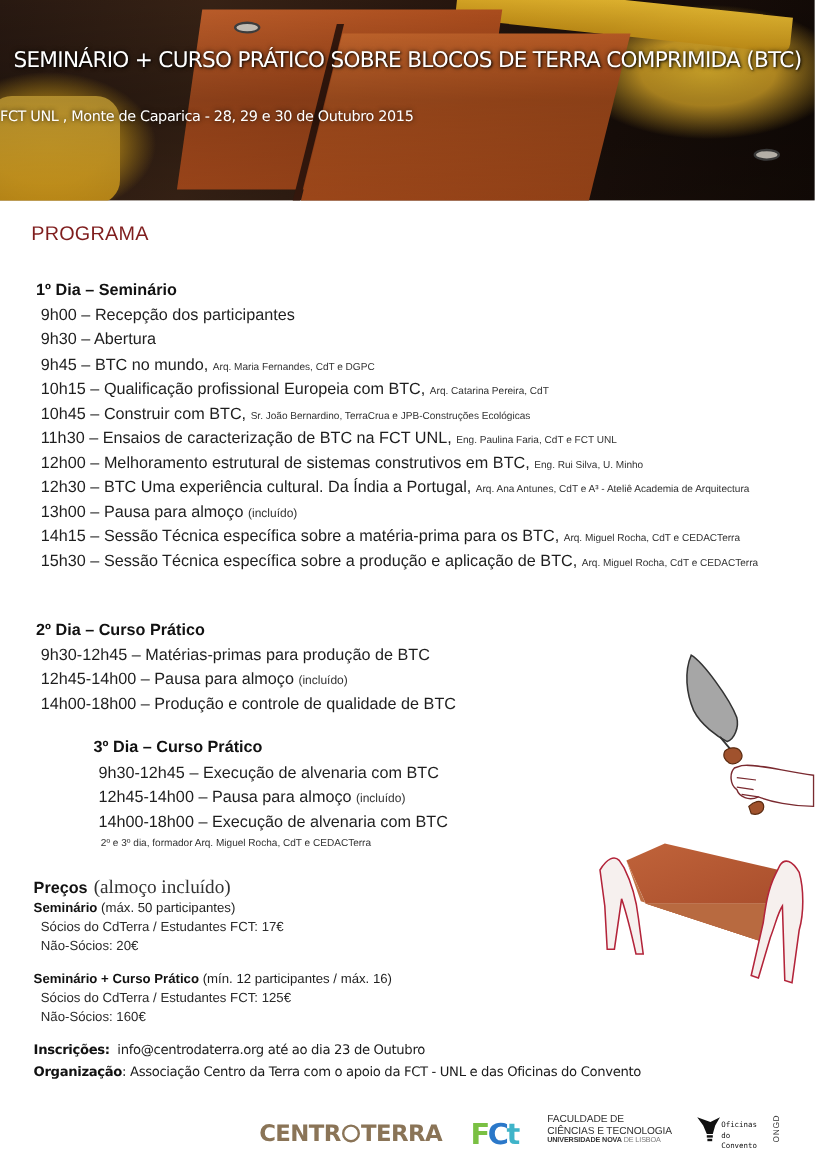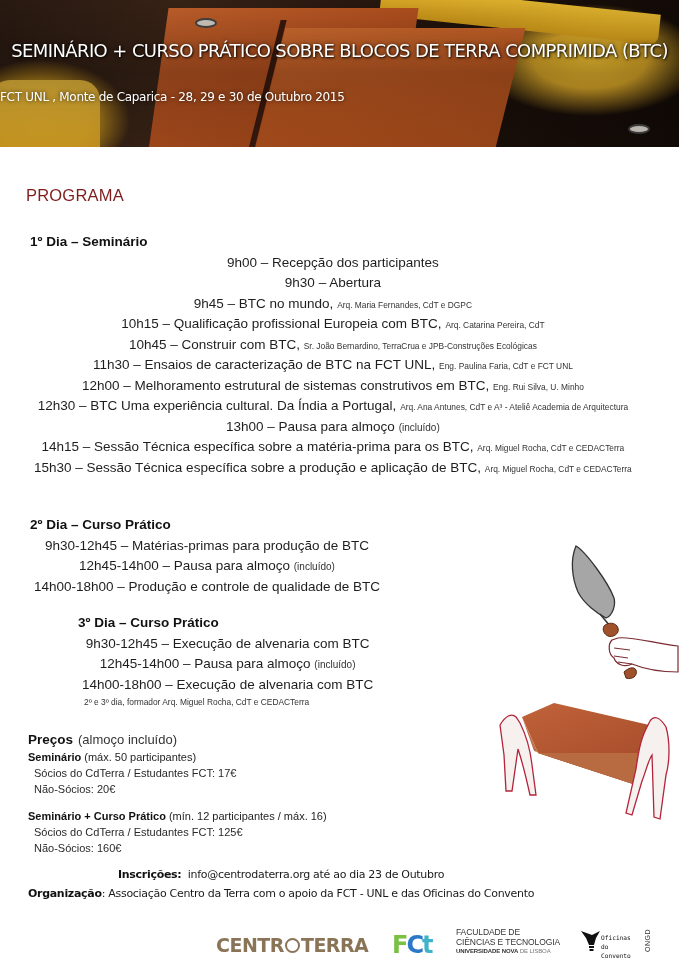--- a/index.html
+++ b/index.html
@@ -1,21 +1,21 @@
 <!DOCTYPE html>
 <html><head>
 <meta charset="utf-8">
 <style>
   * { box-sizing: border-box; margin: 0; padding: 0; }
   html, body { width: 679px; height: 960px; background: #ffffff; overflow: hidden; }
   body { position: relative; font-family: "Liberation Sans", sans-serif; color: #222; }
 
   
   .banner {
-    position: absolute; left: 0; top: 0; width: 679px; height: 147px; overflow: hidden;
+    position: absolute; left: 0; top: 0; width: 679px; height: 167px; overflow: hidden;
     background:
       radial-gradient(ellipse 90px 60px at 40px 120px, #e6b422 0%, #c8951a 55%, rgba(200,149,26,0) 100%),
       radial-gradient(ellipse 140px 70px at 590px 60px, #f0c030 0%, #d9a628 40%, rgba(0,0,0,0) 80%),
       linear-gradient(100deg, #2a1a12 0%, #3a2416 25%, #2a1810 50%, #1a0f0a 75%, #120a06 100%);
   }
   .banner .brick1 {
     position: absolute; left: 158px; top: 8px; width: 250px; height: 150px;
     background: linear-gradient(160deg, #c6622c 0%, #b5511f 40%, #9c4418 100%);
     transform: skewX(-8deg);
   }
@@ -44,37 +44,37 @@
   .banner-subtitle {
     position: absolute; left: 0; width: 679px; top: 90px; text-align: left;
     color: #ffffff; font-family: "DejaVu Sans", sans-serif; font-size: 12px; letter-spacing: -0.3px;
     text-shadow: 0 0 4px rgba(0,0,0,0.8);
   }
 
   
   .programa-title { position: absolute; left: 26px; top: 186px; font-size: 16.5px; color: #7f1d1d; letter-spacing: 0.2px; }
   .day { position: absolute; left: 30px; }
   .day-heading { font-size: 13.5px; font-weight: bold; color: #111; height: 20.5px; line-height: 20.5px; }
-  .line { font-size: 13.5px; color: #1e1e1e; height: 20.5px; line-height: 20.5px; padding-left: 4px; white-space: nowrap; text-align: center; }
+  .line { font-size: 13.5px; color: #1e1e1e; height: 20.5px; line-height: 20.5px; padding-left: 4px; white-space: nowrap; }
   .line .speaker { font-size: 8.4px; color: #333; }
   .line .note { font-size: 10px; color: #333; }
   .formador { font-size: 8.4px; color: #333; padding-left: 6px; height: 14px; line-height: 14px; }
 
   
   .precos { position: absolute; left: 28px; top: 731px; }
   .precos-heading { font-size: 13.5px; font-weight: bold; color: #111; height: 18px; line-height: 18px; }
-  .precos-heading .note { font-size: 13px; font-weight: normal; color: #333; margin-left: 5px; }
+  .precos-heading .note { font-size: 16px; font-weight: normal; color: #333; margin-left: 5px; font-family: Liberation Serif, serif; }
   .p-group-title { font-size: 11px; color: #1e1e1e; height: 16px; line-height: 16px; white-space: nowrap; }
   .p-group-title b { color: #111; }
   .p-line { font-size: 11px; color: #2a2a2a; height: 16px; line-height: 16px; padding-left: 6px; }
   .p-gap { height: 11px; }
 
   
   .footer-info { position: absolute; left: 28px; top: 865px; font-family: "DejaVu Sans", sans-serif; font-size: 11px; color: #1a1a1a; letter-spacing: -0.3px; }
-  .footer-info div { height: 19px; line-height: 19px; white-space: nowrap; text-align: center; }
+  .footer-info div { height: 19px; line-height: 19px; white-space: nowrap; }
   .footer-info b { color: #111; }
 
   
   .logo-centroterra { position: absolute; left: 216px; top: 934px; font-size: 19px; font-weight: bold; color: #8a7457; letter-spacing: -0.5px; font-family: "DejaVu Sans", sans-serif; }
   .logo-centroterra .o { display: inline-block; width: 15px; height: 15px; border: 2.5px solid #8a7457; border-radius: 50%; vertical-align: -1px; margin: 0 1px; position: relative; }
   .logo-fct { position: absolute; left: 392px; top: 929px; height: 26px; width: 170px; }
   .fct-letters { position: absolute; left: 0; top: 2px; font-family: "DejaVu Sans", sans-serif; font-weight: bold; font-size: 24px; letter-spacing: -2px; }
   .fct-letters .f { color: #7ac043; }
   .fct-letters .c { color: #2b78c9; }
   .fct-letters .t { color: #3fb4c9; }

